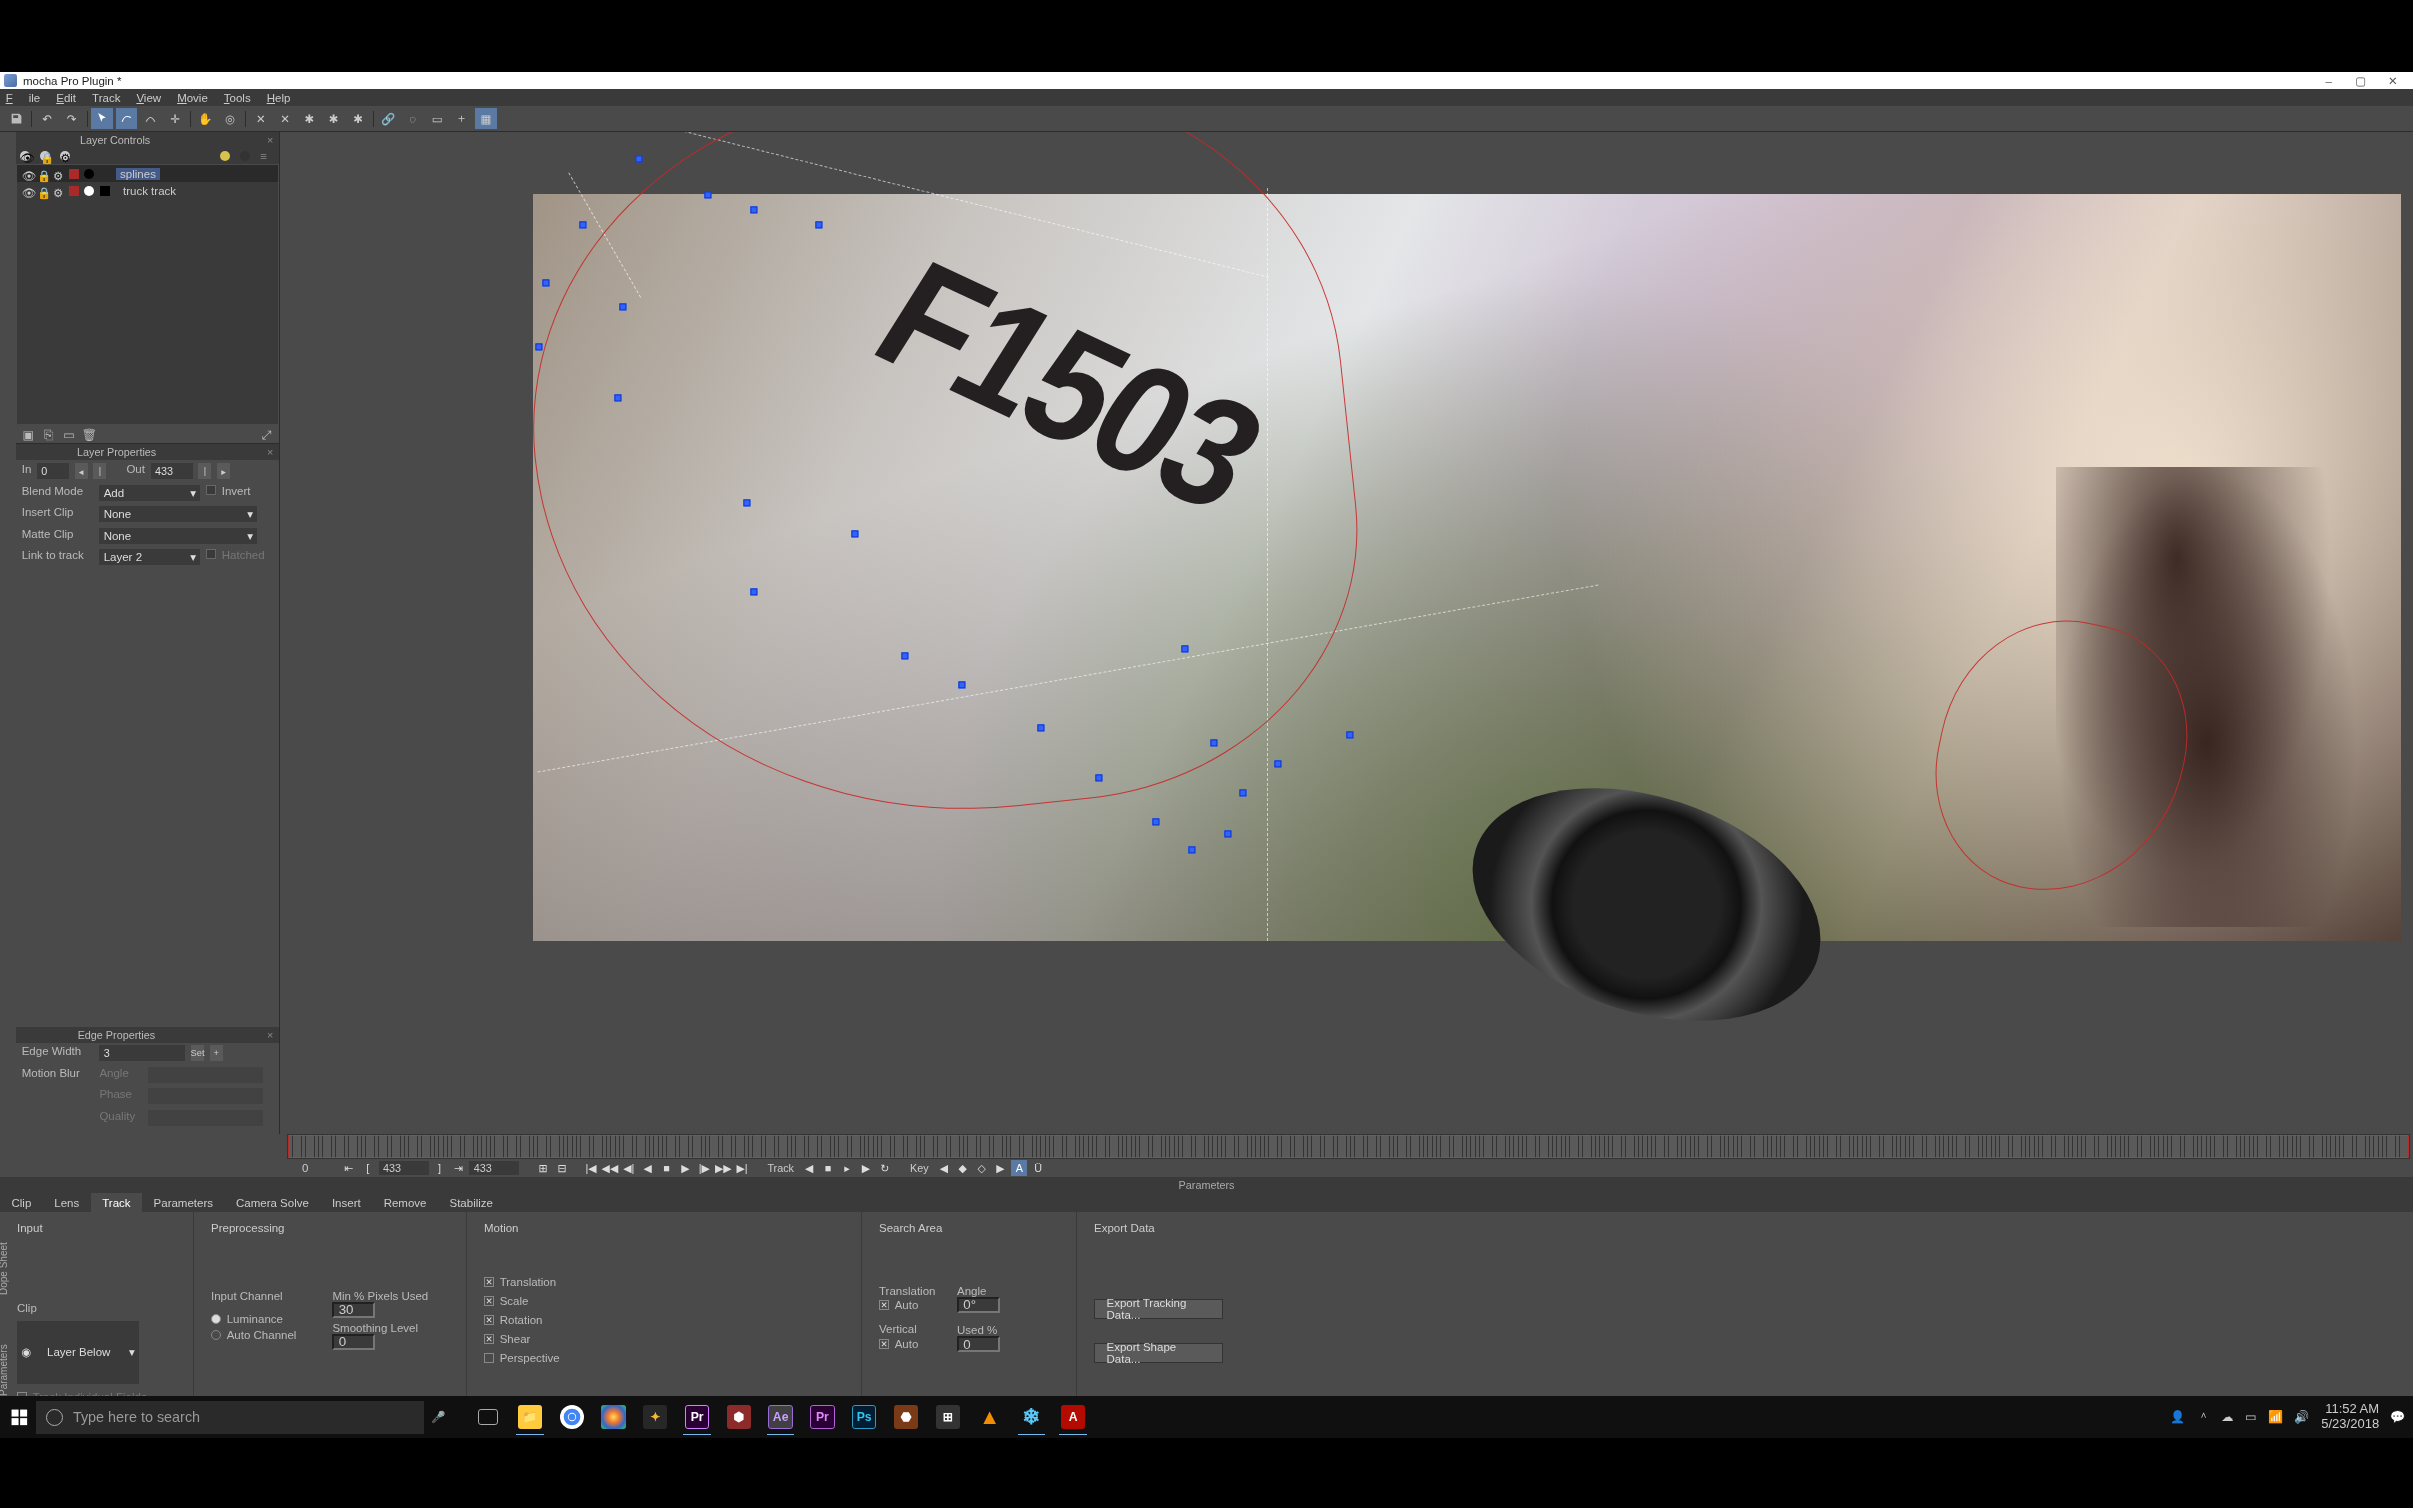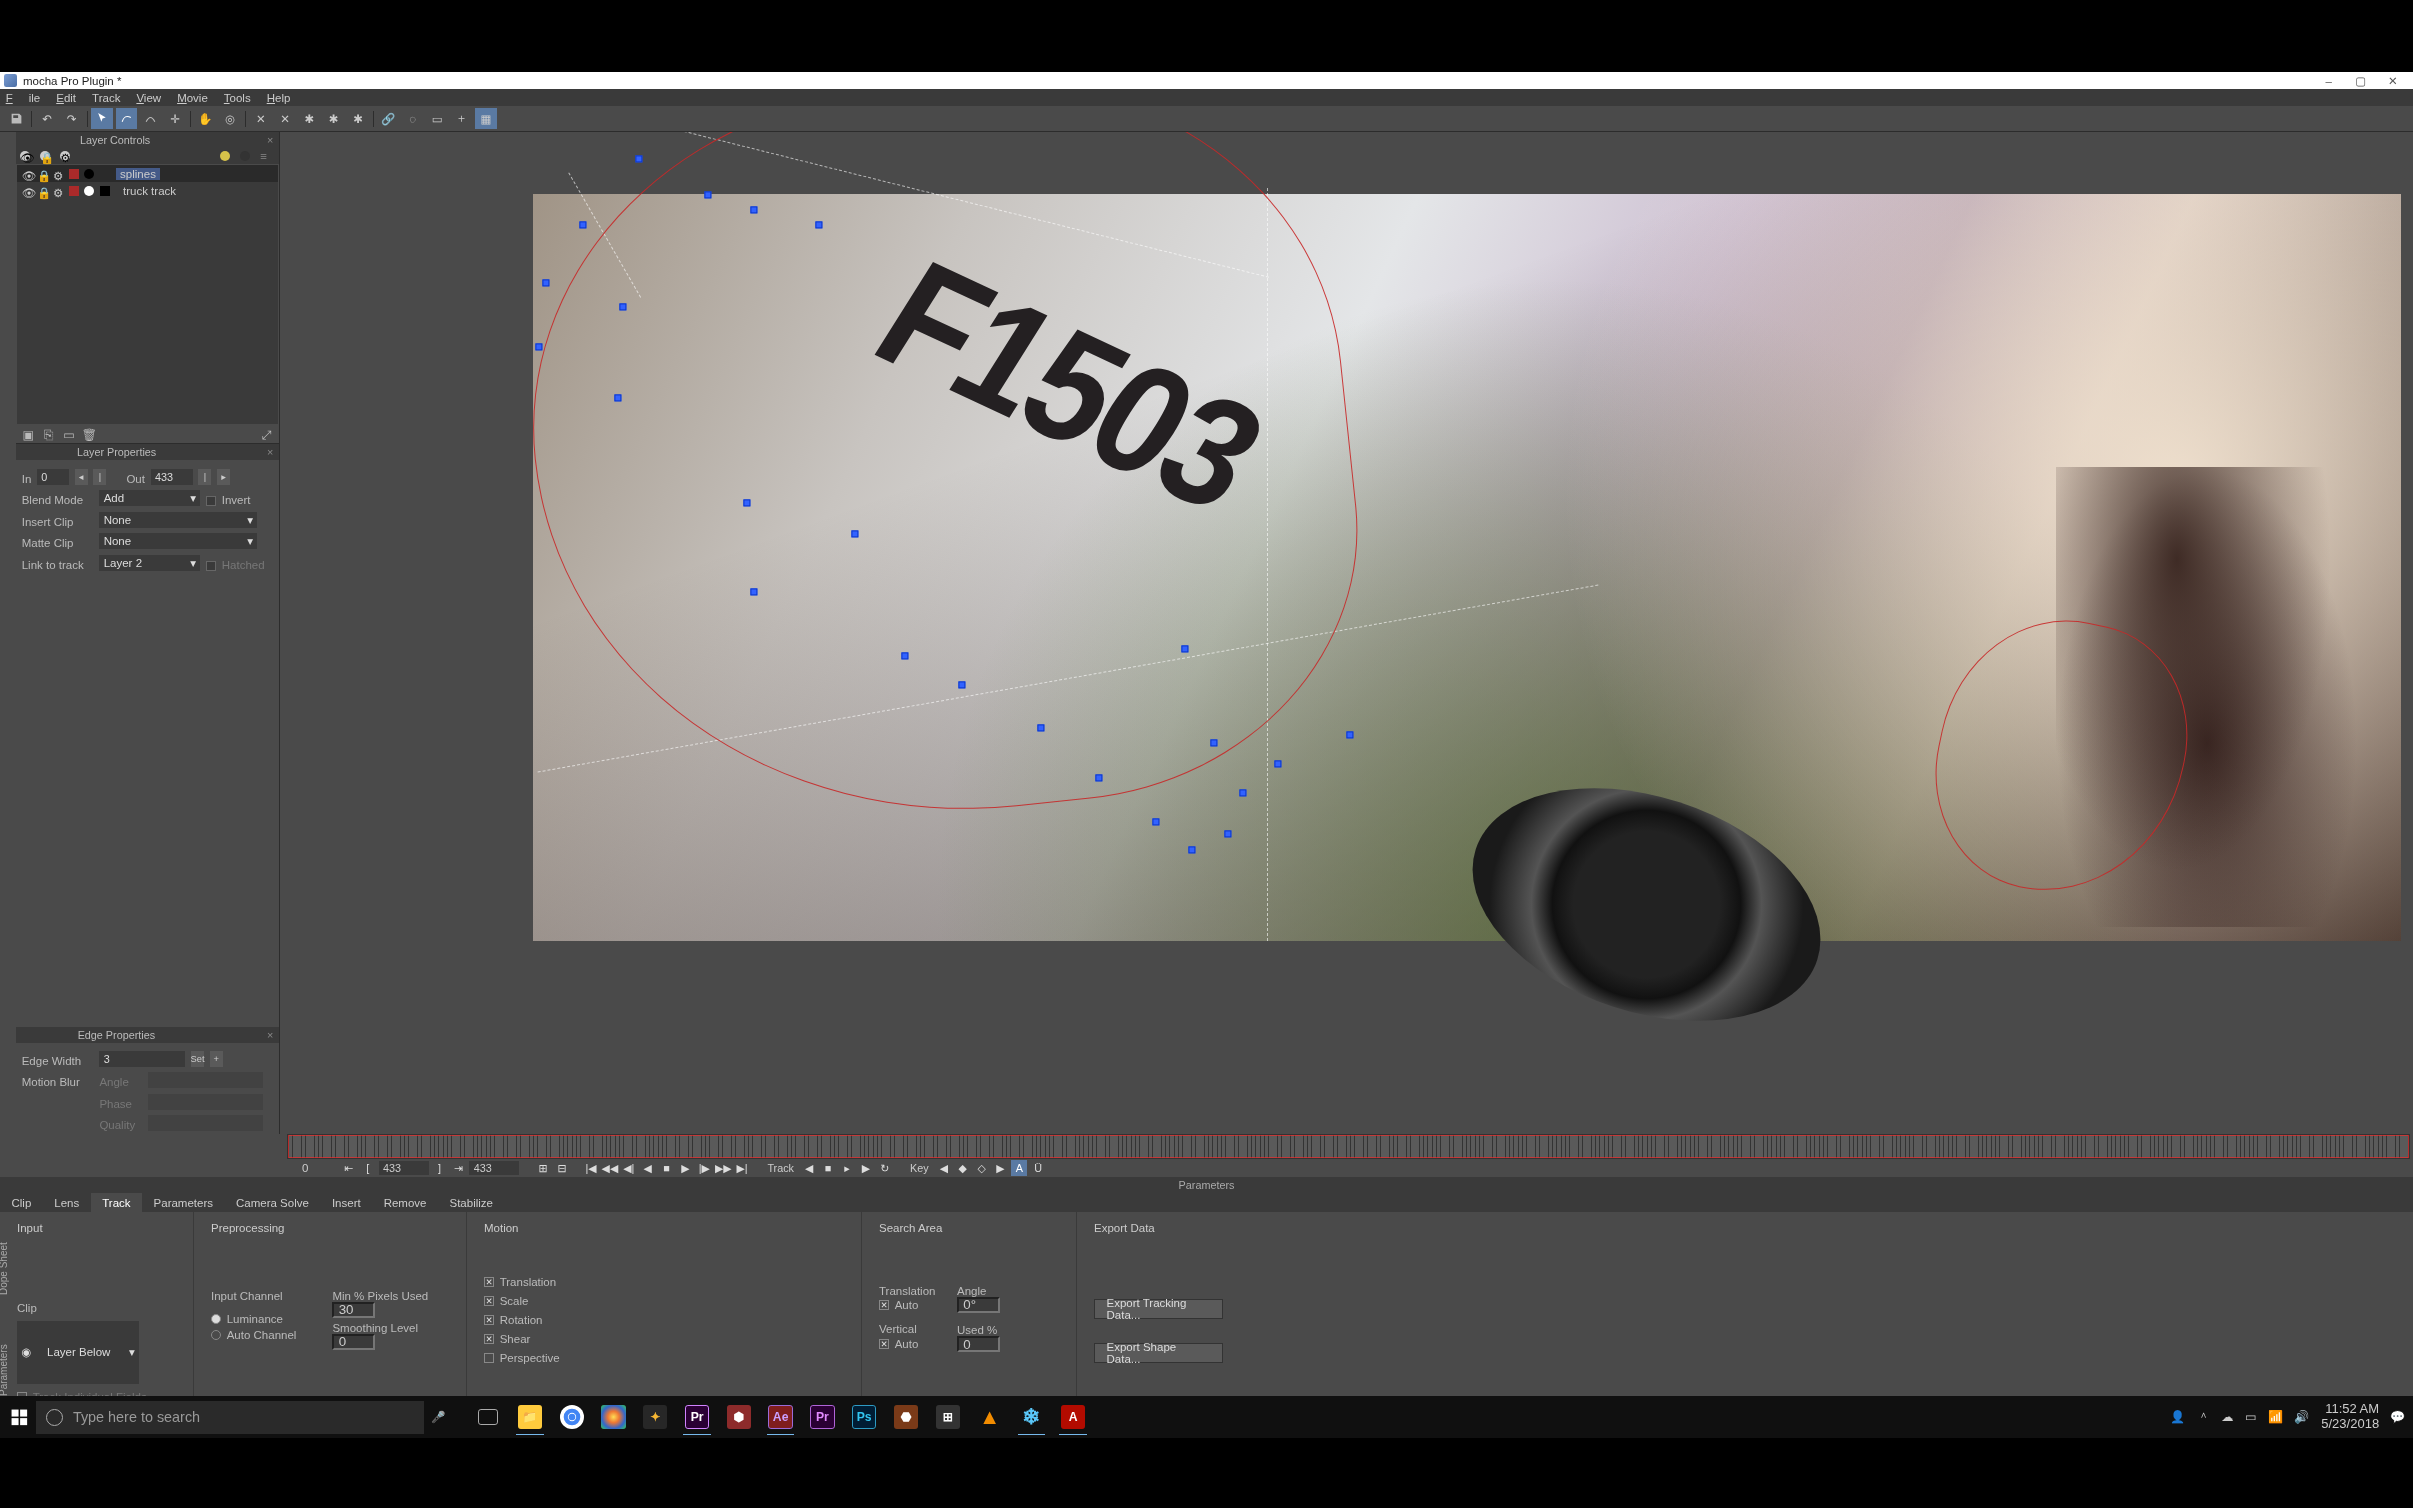--- a/index.html
+++ b/index.html
@@ -37,21 +37,21 @@
 .layer-row { height:17px; display:flex; align-items:center; padding:0 4.3px; gap:5.7px; }
 .layer-row.selected { background:#2a2a2a; }
 .layer-row .vis { width:10px; height:10px; }
 .layer-row .sw { width:10px; height:10px; }
 .layer-row .label { padding-left:7.2px; }
 .layer-actions { height:18.7px; background:#4a4a4a; display:flex; align-items:center; padding:0 4.3px; gap:4.3px; border-bottom:0.7px solid #2c2c2c; }
 .layer-actions .ab { width:16px; height:16px; color:#bbb; display:flex; align-items:center; justify-content:center; font-size:12.2px; }
 
 
 .props { padding:2.9px 5.7px; background:#4a4a4a; font-size:11.5px; color:#bbb; }
-.prow { display:flex; align-items:flex-end; height:21.5px; gap:5.7px; }
+.prow { display:flex; align-items:flex-start; height:21.5px; gap:5.7px; }
 .prow label { width:72px; }
 .field { background:#3a3a3a; height:16px; padding:0 4.3px; color:#ddd; border:none; font-size:10.8px; }
 .combo2 { background:#3a3a3a; height:16px; padding:0 4.3px; color:#ddd; display:flex; align-items:center; justify-content:space-between; flex:1; max-width:101px; }
 .checkbox { width:10px; height:10px; background:#3a3a3a; border:0.7px solid #666; }
 .spinbtn { width:13px; height:16px; background:#5a5a5a; display:flex; align-items:center; justify-content:center; color:#ccc; font-size:9.3px; }
 
 
 .viewer { flex:1; background:#4a4a4a; position:relative; overflow:hidden; }
 .frame-img { position:absolute; left:253px; top:62px; width:1868px; height:747px;
   background:linear-gradient(115deg,#a09486 0%,#c8c4c0 20%,#e4e6e8 40%,#cdbfd2 55%,#b8a4b8 65%,#e8d8d0 75%,#6a5a4c 100%); }
@@ -550,21 +550,21 @@
   <div class="tbicon">
       <div class="appicon" style="background:#272727;color:#f7b733">✦</div>
     </div>
   <div class="tbicon running">
       <div class="appicon" style="background:#2a0034;border:0.7px solid #d183ff">Pr</div>
     </div>
   <div class="tbicon">
       <div class="appicon" style="background:#8d2b2b">⬢</div>
     </div>
   <div class="tbicon running">
-      <div class="appicon" style="background:#7f1d1d;color:#c99fff;border:0.7px solid #9a6bd8">Ae</div>
+      <div class="appicon" style="background:#404040;color:#c99fff;border:0.7px solid #9a6bd8">Ae</div>
     </div>
   <div class="tbicon">
       <div class="appicon" style="background:#2a0034;color:#e389ff;border:0.7px solid #b064d8">Pr</div>
     </div>
   <div class="tbicon">
       <div class="appicon" style="background:#001d34;color:#31c5f0;border:0.7px solid #2d9bc4">Ps</div>
     </div>
   <div class="tbicon">
       <div class="appicon" style="background:#7a3a18">⬣</div>
     </div>

